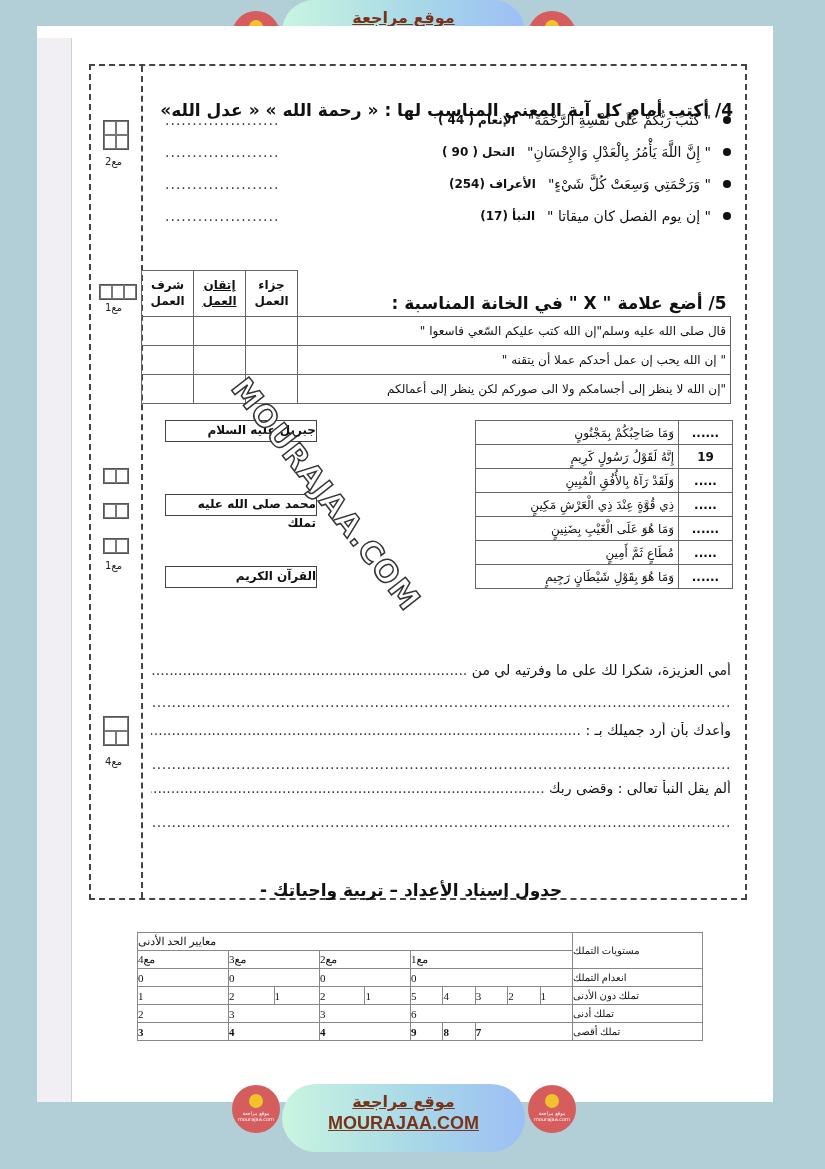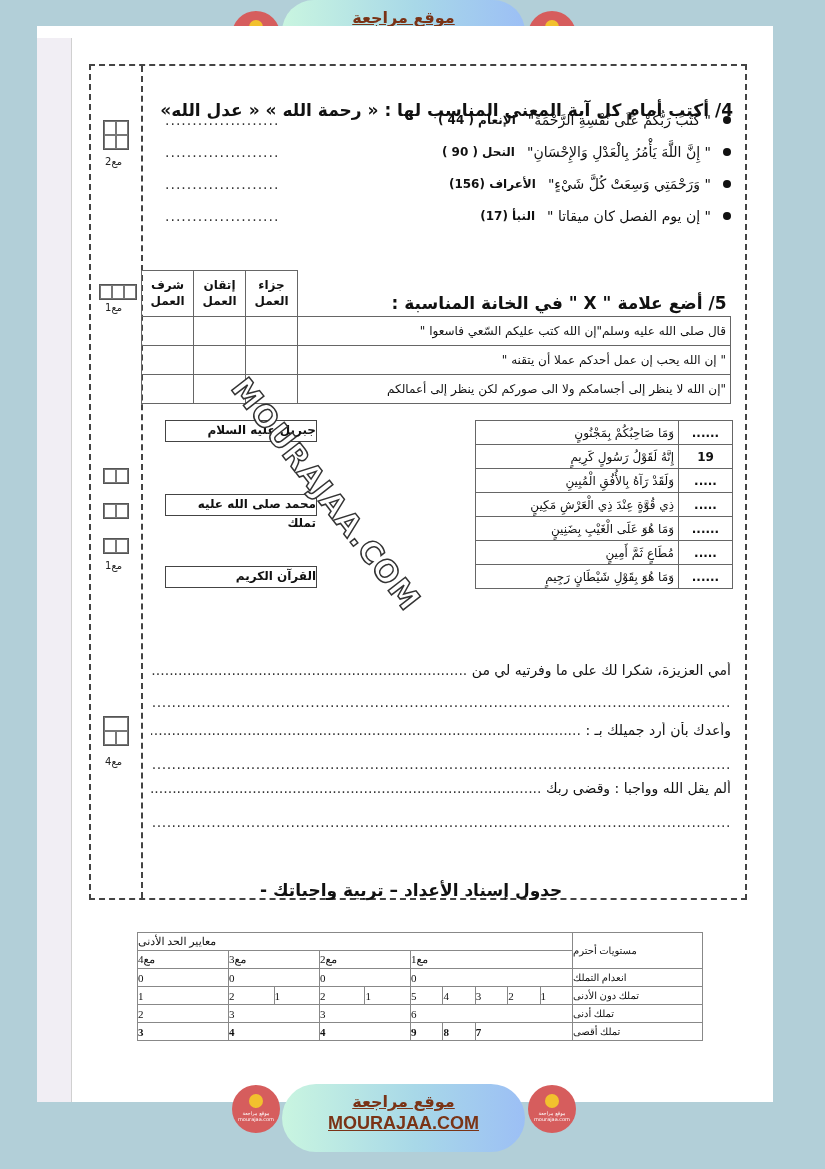--- a/index.html
+++ b/index.html
@@ -136,36 +136,36 @@
       </div>
       <div class="bullet-row" style="top:72px;">
         <span class="dot"></span>
         <span class="verse">" إِنَّ اللَّهَ يَأْمُرُ بِالْعَدْلِ وَالإِحْسَانِ"</span>
         <span class="ref">النحل ( 90 )</span>
         <span class="blank">.....................</span>
       </div>
       <div class="bullet-row" style="top:104px;">
         <span class="dot"></span>
         <span class="verse">" وَرَحْمَتِي وَسِعَتْ كُلَّ شَيْءٍ"</span>
-        <span class="ref">الأعراف (156)</span>
+        <span class="ref">الأعراف (254)</span>
         <span class="blank">.....................</span>
       </div>
       <div class="bullet-row" style="top:136px;">
         <span class="dot"></span>
         <span class="verse">" إن يوم الفصل كان ميقاتا "</span>
         <span class="ref">النبأ (17)</span>
         <span class="blank">.....................</span>
       </div>
 
       <table class="t5">
         <tbody>
             <tr class="hd">
           <td class="nb" style="text-align:right; font-size:17px; vertical-align:bottom;">5/ أضع علامة " X " في الخانة المناسبة :</td>
           <td style="width:52px;">جزاء العمل</td>
-          <td style="width:52px;">إتقان العمل</td>
+          <td style="width:52px;text-decoration:underline;">إتقان العمل</td>
           <td style="width:52px;">شرف العمل</td>
         </tr>
         <tr>
           <td>قال صلى الله عليه وسلم"إن الله كتب عليكم السّعي فاسعوا "</td>
           <td></td>
               <td></td>
               <td></td>
         </tr>
         <tr>
           <td>" إن الله يحب إن عمل أحدكم عملا أن يتقنه "</td>
@@ -215,33 +215,33 @@
       </tbody>
         </table>
       <div class="mbox" style="top:354px;">جبريل عليه السلام</div>
       <div class="mbox" style="top:428px;">محمد صلى الله عليه تملك</div>
       <div class="mbox" style="top:500px;">القرآن الكريم</div>
 
       <div class="line" style="top:596px;"><span>أمي العزيزة، شكرا لك على ما وفرتيه لي من </span><span class="dots">............................................................................................................................................</span></div>
       <div class="line" style="top:628px;"><span class="dots">............................................................................................................................................</span></div>
       <div class="line" style="top:656px;"><span>وأعدك بأن أرد جميلك بـ : </span><span class="dots">............................................................................................................................................</span></div>
       <div class="line" style="top:690px;"><span class="dots">............................................................................................................................................</span></div>
-      <div class="line" style="top:714px;"><span>ألم يقل الله وواجبا : وقضى ربك </span><span class="dots">............................................................................................................................................</span></div>
+      <div class="line" style="top:714px;"><span>ألم يقل النبأ تعالى : وقضى ربك </span><span class="dots">............................................................................................................................................</span></div>
       <div class="line" style="top:748px;"><span class="dots">............................................................................................................................................</span></div>
     </div>
   </div>
 
   <div class="watermark">MOURAJAA.COM</div>
 </div>
 
 <div class="grade-title">جدول إسناد الأعداد – تربية واجباتك -</div>
 <table class="t-grade">
   <tbody>
       <tr>
-    <td class="lbl" rowspan="2">مستويات أحترم</td>
+    <td class="lbl" rowspan="2">مستويات التملك</td>
     <td colspan="12">معايير الحد الأدنى</td>
   </tr>
   <tr>
     <td colspan="5">مع1</td>
     <td colspan="2">مع2</td>
     <td colspan="2">مع3</td>
     <td colspan="3">مع4</td>
   </tr>
   <tr>
     <td class="lbl">انعدام التملك</td>

